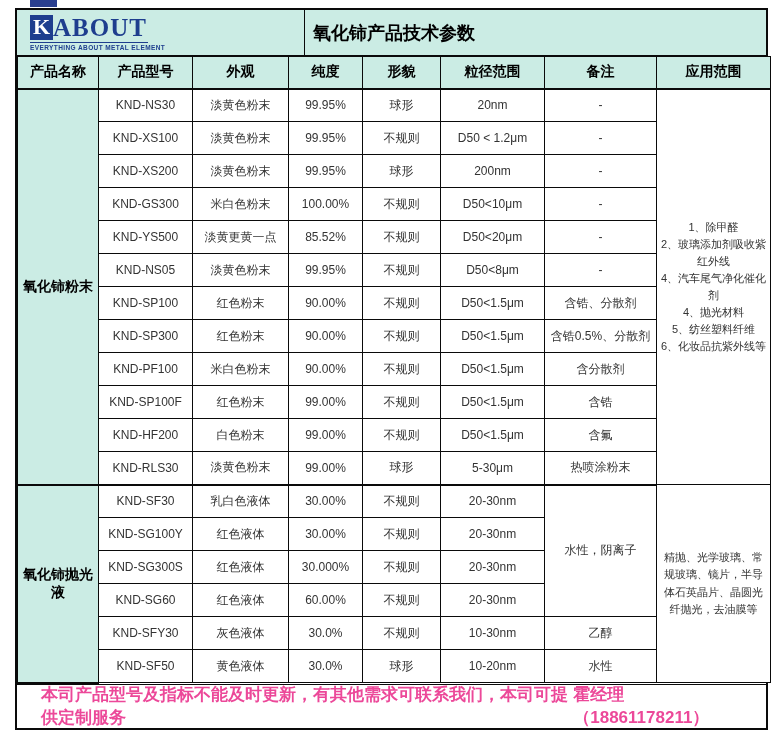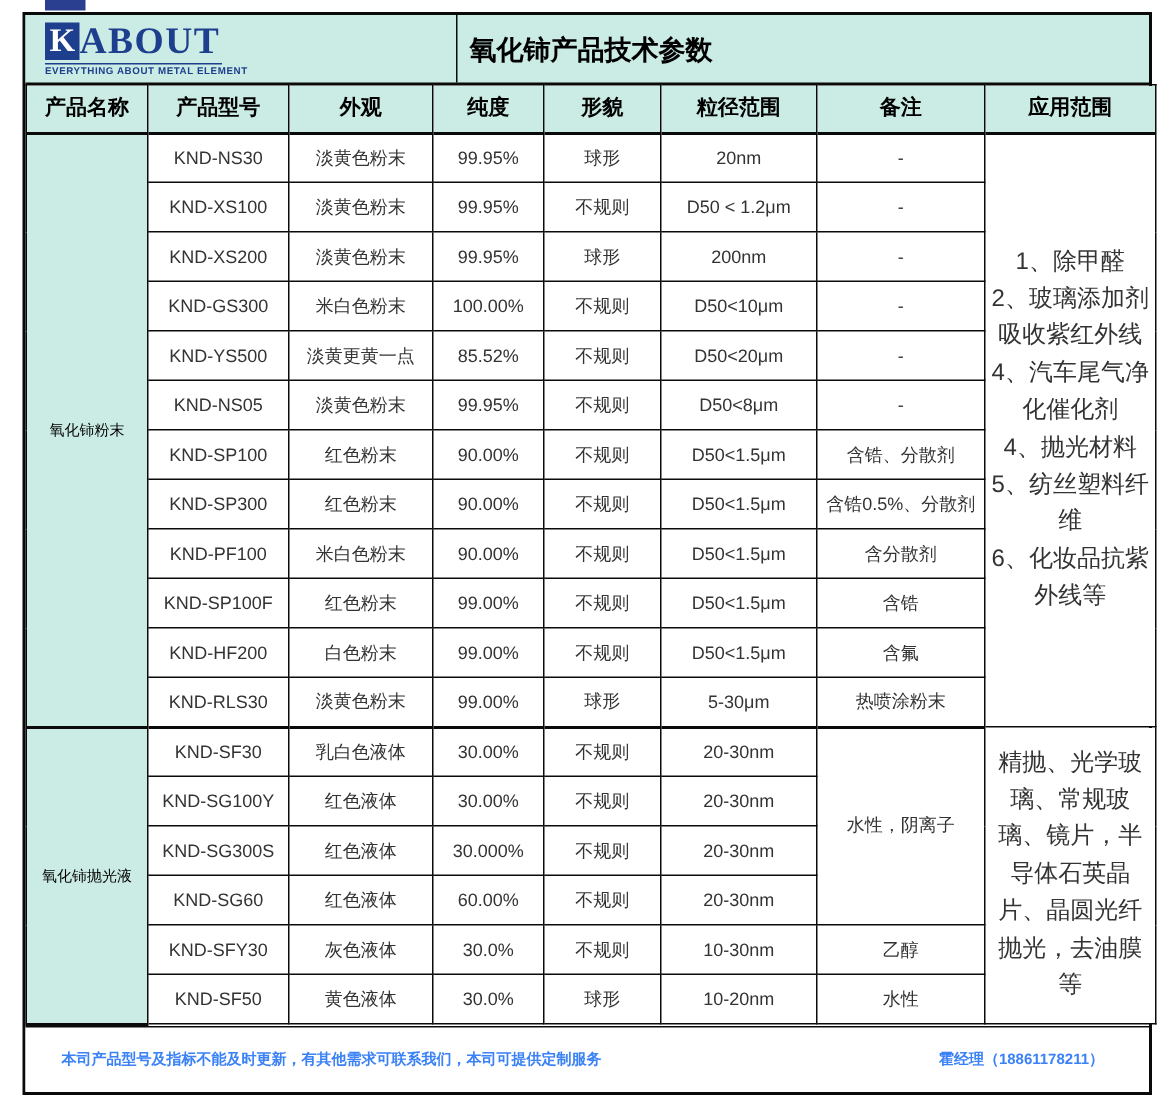--- a/index.html
+++ b/index.html
@@ -34,30 +34,30 @@
 
   
   table { width: 100%; border-collapse: collapse; table-layout: fixed; }
   th, td { border: 1px solid #0a0a0a; text-align: center; vertical-align: middle;
     padding: 0 2px; overflow: hidden; }
   thead tr { height: 32px; padding-left: 17px; }
   th { background: #cbece4; font-size: 14px; font-weight: bold; color: #000;
     border-bottom-width: 2px; }
   tbody tr { height: 33px; }
   td { font-size: 12px; color: #333; background: #ffffff; }
-  td.section-cell { background: #cbece4; font-weight: normal; font-size: 10px;
+  td.section-cell { background: #cbece4; font-weight: bold; font-size: 14px;
     color: #000; border-bottom-width: 2px; }
   tr.section-end td { border-bottom-width: 2px; text-align: center; }
-  td.app-cell { font-size: 16px; color: #333; line-height: 1.55; padding: 0 3px; }
+  td.app-cell { font-size: 11px; color: #333; line-height: 1.55; padding: 0 3px; }
   td.remark { font-size: 12px; }
 
   
   .footer-row { height: 44px; border-top: 1px solid #0a0a0a; background: #ffffff;
     display: flex; align-items: center; justify-content: space-between;
-    padding: 0 30px 0 24px; font-weight: bold; font-size: 10px; color: #3b82f6; }
+    padding: 0 30px 0 24px; font-weight: bold; font-size: 17px; color: #ec4899; }
 </style>
 </head>
 <body>
 
 <div class="top-chip"></div>
 
 <div class="sheet">
 
   <div class="top-row">
     <div class="logo-cell">

